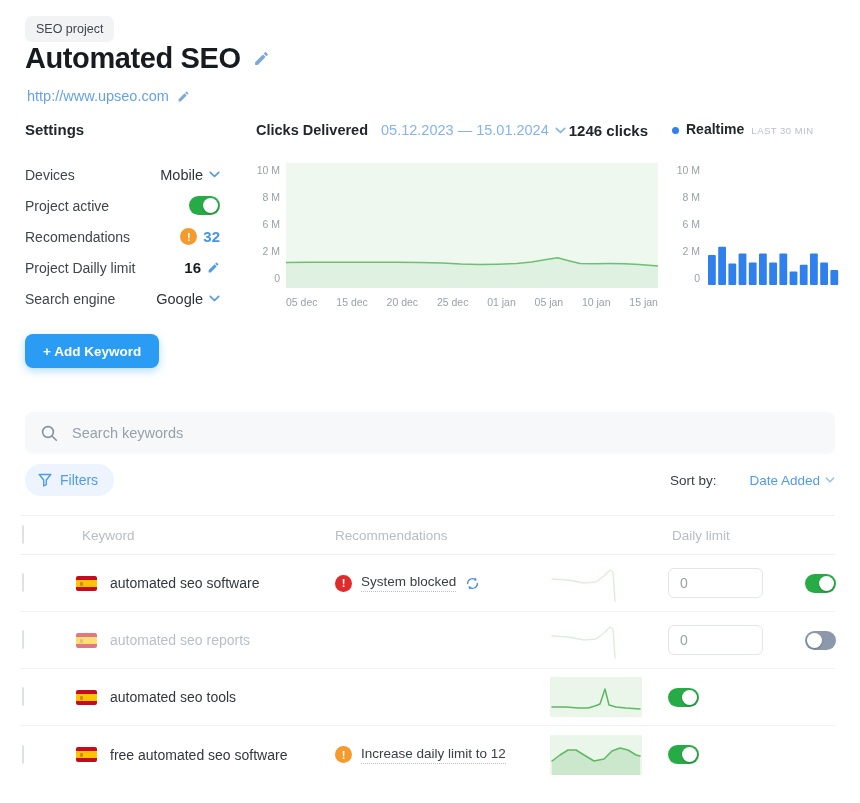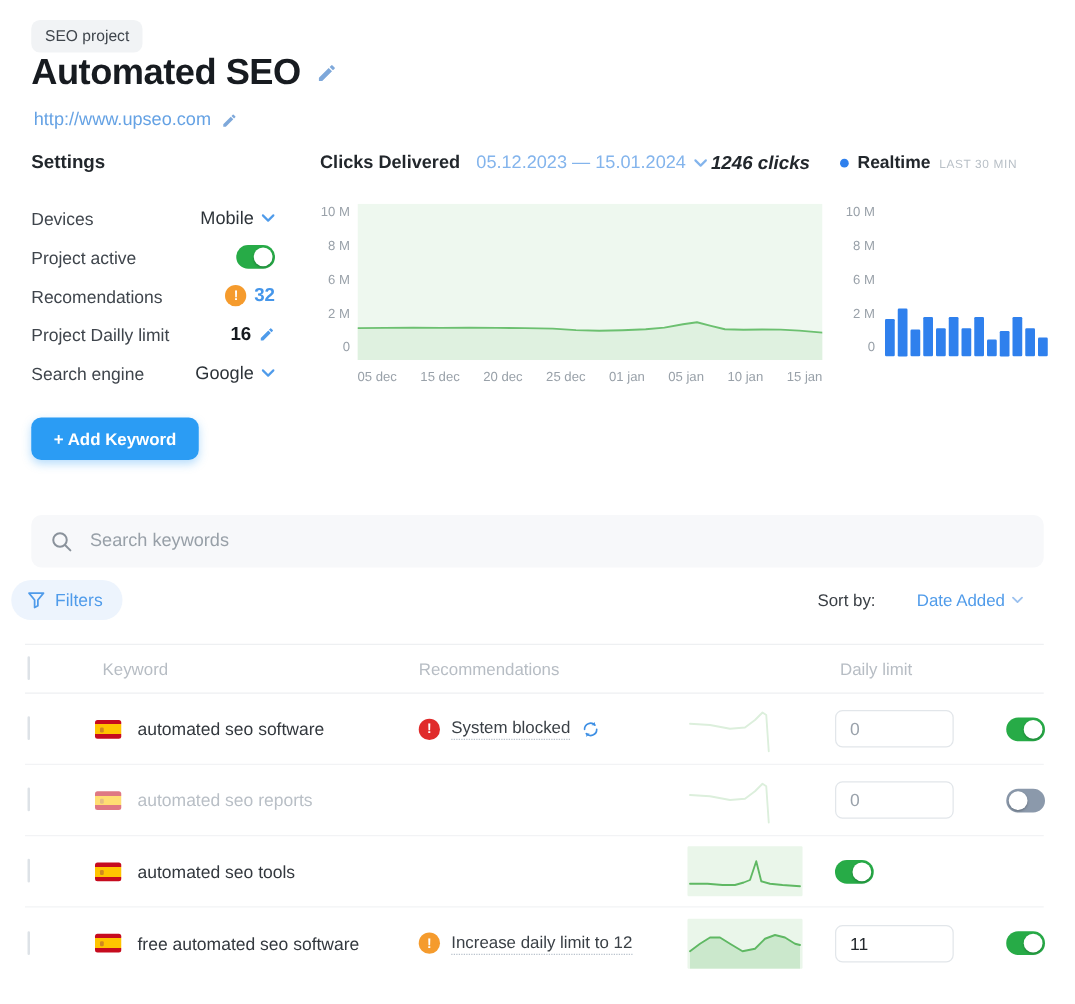--- a/index.html
+++ b/index.html
@@ -35,21 +35,21 @@
   
   .cicon { width:17px; height:17px; border-radius:50%; color:#fff; font-size:11px; font-weight:700; display:inline-flex; align-items:center; justify-content:center; flex:none; }
   .warn { background:#f59b2d; }
   .error { background:#e02b2b; }
 
   
   .clicks-block { left:256px; top:121px; width:400px; }
   .c-head { display:flex; align-items:center; height:18px; }
   .c-title { font-size:14.5px; font-weight:700; color:#22272c; }
   .c-dates { margin-left:13px; display:flex; align-items:center; gap:6px; color:#83b4ec; font-size:14.5px; cursor:pointer; }
-  .c-total { margin-left:auto; margin-right:8px; font-size:15px; font-weight:700; color:#22272c;font-style:italic; }
+  .c-total { margin-left:auto; margin-right:8px; font-size:15px; font-weight:700; color:#22272c; }
   .ylabels span { position:absolute; right:0; font-size:10.5px; color:#99a1a9; height:12px; line-height:12px; }
   .ylab-main { left:0; top:0; width:24px; height:170px; }
   .ylab-main span:nth-child(1){top:43px} .ylab-main span:nth-child(2){top:70px}
   .ylab-main span:nth-child(3){top:97px} .ylab-main span:nth-child(4){top:124px}
   .ylab-main span:nth-child(5){top:151px}
   #clicks-svg { position:absolute; left:30px; top:42px; }
   .xlabels { position:absolute; left:30px; top:175px; width:372px; display:flex; justify-content:space-between; font-size:10.5px; color:#99a1a9; }
 
   
   .realtime-block { left:672px; top:121px; width:168px; }
@@ -65,21 +65,21 @@
 
   
   .add-btn { left:25px; top:334px; height:34px; background:#2b9cf4; color:#fff; border:none; border-radius:8px; font-size:13.5px; font-weight:700; padding:0 18px; cursor:pointer; box-shadow:0 3px 8px rgba(43,156,244,.35); font-family:inherit; }
 
   
   .searchbar { left:25px; top:412px; width:810px; height:42px; background:#f7f8fa; border-radius:8px; display:flex; align-items:center; padding:0 16px; gap:14px; }
   .searchbar input { border:none; background:transparent; outline:none; font-size:14.5px; color:#2b3036; width:100%; font-family:inherit; }
   .searchbar input::placeholder { color:#98a0a8; }
 
   
-  .filters-row { left:9px; top:464px; width:810px; display:flex; align-items:center; }
+  .filters-row { left:25px; top:464px; width:810px; display:flex; align-items:center; }
   .filters-chip { display:flex; align-items:center; gap:8px; height:32px; padding:0 16px 0 13px; background:#edf4fd; border-radius:17px; color:#4f9bea; font-size:14px; cursor:pointer; }
   .sort { margin-left:auto; display:flex; align-items:center; gap:5px; font-size:13.5px; }
   .sort-label { color:#3b4046; }
   .sort-value { color:#4f9bea; cursor:pointer; display:flex; align-items:center; gap:5px;margin-left:28px; }
 
   
   .ktable { left:20px; top:515px; width:815px; }
   .thead, .trow { display:grid; grid-template-columns:36px 279px 215px 118px 137px 1fr; align-items:center; }
   .thead { height:40px; border-top:1px solid #eef0f2; border-bottom:1px solid #eef0f2; }
   .th { font-size:13.5px; color:#b7bdc4; }
@@ -372,20 +372,19 @@
     <div class="rec-cell">
       <span class="cicon warn">!</span>
       <span class="rec-text">Increase daily limit to 12</span>
     </div>
     <div class="spark-cell">
         <svg id="spark-3" class="spark bg">
           <polygon points="2,26 10,20 18,15 26,15 34,20 44,26 54,24 62,16 70,13 78,15 86,20 90,21 90,40 2,40" fill="#cbe8cc"></polygon>
           <polyline points="2,26 10,20 18,15 26,15 34,20 44,26 54,24 62,16 70,13 78,15 86,20 90,21" fill="none" stroke="#5fb863" stroke-width="1.5" stroke-linecap="round" stroke-linejoin="round"></polyline>
         </svg>
       </div>
-    <div><input class="limit-input" value="11" style=""></div>
     <div class="toggle-cell">
         <span class="toggle on">
           <span class="knob"></span>
         </span>
       </div>
   </div>
 </div>
 
 </body></html>

